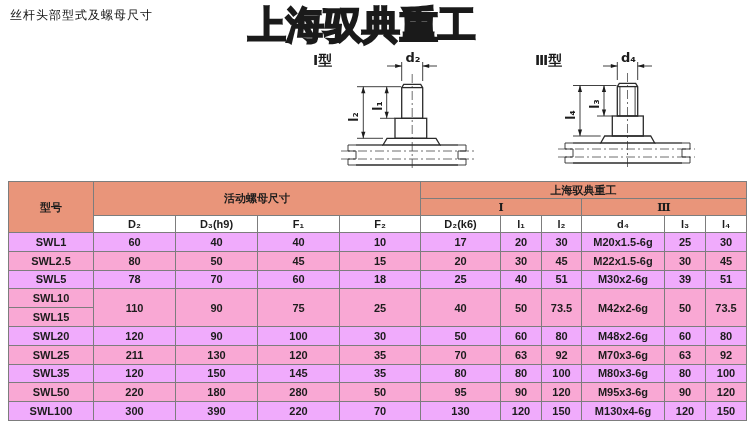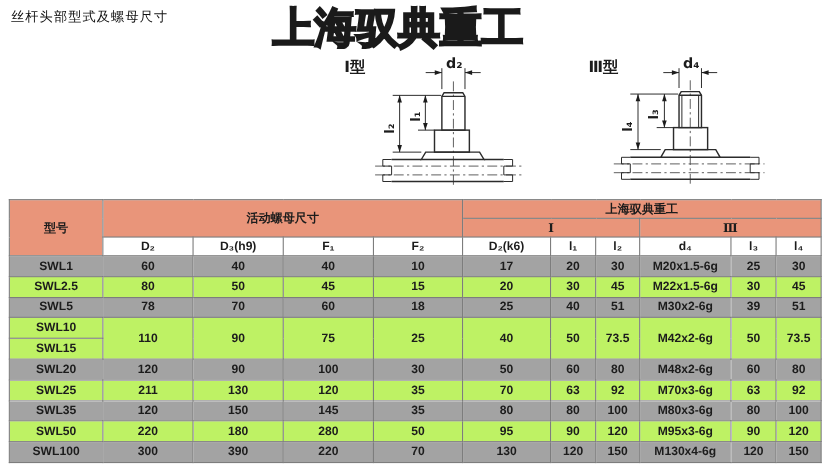--- a/index.html
+++ b/index.html
@@ -33,22 +33,22 @@
   .spec th, .spec td {
     border: 1px solid #7d7d7d; text-align: center; vertical-align: middle;
     font-size: 11px; font-weight: bold; color: #1c1c1c; padding: 0;
     overflow: hidden; white-space: nowrap;
   }
   .spec thead th { height: 17px; }
   .spec tbody td { height: 18.8px; }
   .hdr { background: #E9957A; color: #40241c; }
   .subhdr { background: #ffffff; }
   .roman { font-family: "Liberation Serif", "DejaVu Serif", serif; font-size: 12px; }
-  tr.shaded td { background: #bef264; margin-left: 46px; }
-  tr.plain td { background: #a3a3a3; }
+  tr.shaded td { background: #f9a8d4; margin-left: 46px; }
+  tr.plain td { background: #f0abfc; }
 </style>
 </head>
 <body>
 
 <div class="page-title">丝杆头部型式及螺母尺寸</div>
 <div class="watermark">上海驭典重工</div>
 
 <svg id="diagram-type1" class="diagram" width="240" height="126" viewBox="0 0 240 126" xmlns="http://www.w3.org/2000/svg">
   <text x="30" y="15" font-size="14">Ⅰ型</text>
 

